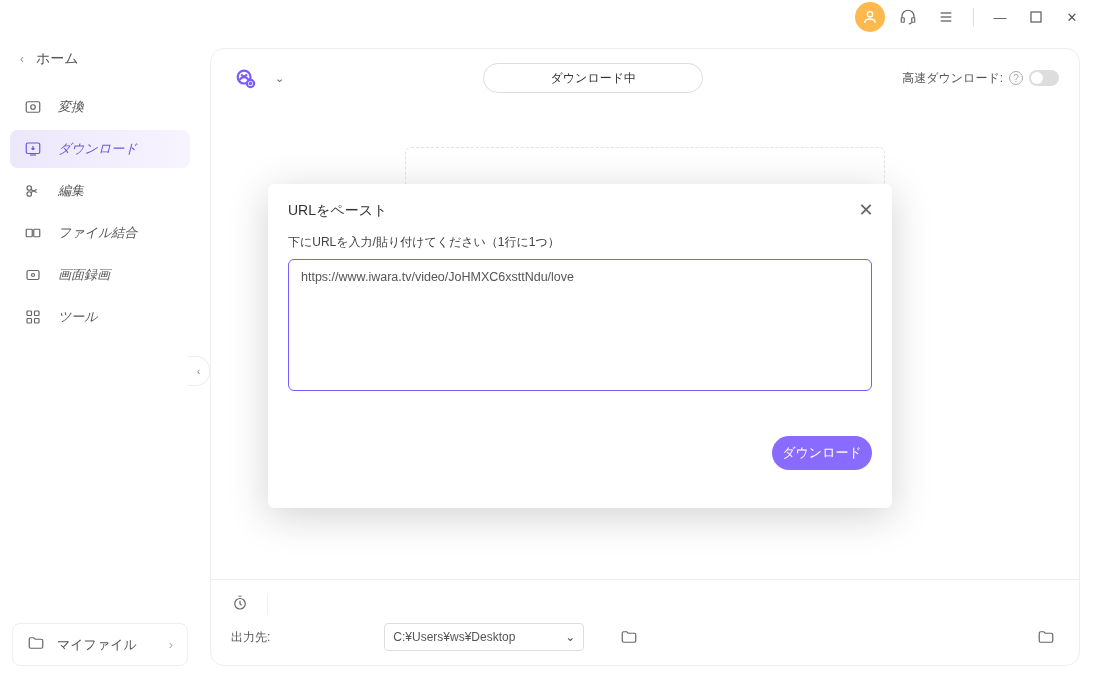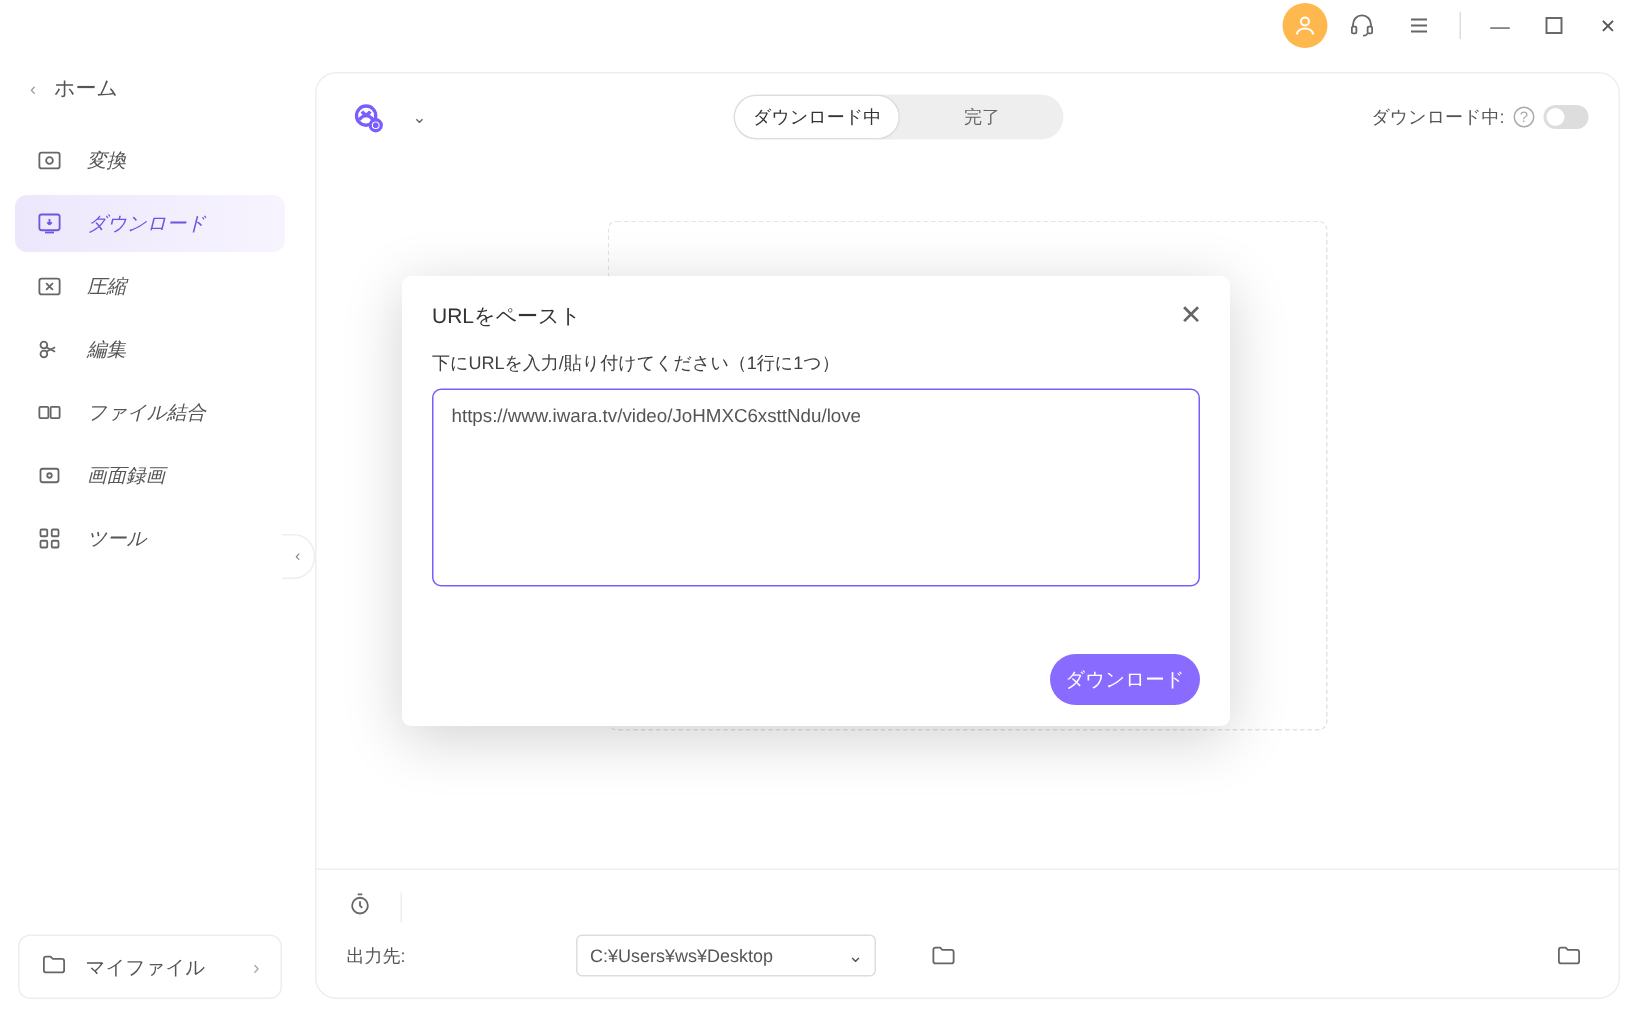--- a/index.html
+++ b/index.html
@@ -48,21 +48,21 @@
 
 .panel-bottom { margin-top: auto; border-top: 1px solid #eee; padding: 14px 20px; display: flex; align-items: center; gap: 14px; color: #555; font-size: 12px; }
 .pb-sep { width: 1px; height: 20px; background: #eee; margin: 0 4px; }
 .pb-toggle-lab { display: flex; align-items: center; gap: 8px; }
 .pb-out { display: flex; align-items: center; gap: 10px; margin-left: 8px; }
 .pb-select { display: flex; align-items: center; justify-content: space-between; border: 1px solid #ddd; border-radius: 4px; height: 28px; padding: 0 8px; width: 200px; color: #555; }
 .pb-folder { width: 26px; height: 26px; display: flex; align-items: center; justify-content: center; color: #666; }
 .pb-right-folder { margin-left: auto; }
 
 
-.modal { position: absolute; left: 268px; top: 184px; width: 552px; background: #fff; border-radius: 6px; box-shadow: 0 8px 40px rgba(0,0,0,0.18); padding: 18px 20px 14px; z-index: 10; }
+.modal { position: absolute; left: 268px; top: 184px; width: 624px; background: #fff; border-radius: 6px; box-shadow: 0 8px 40px rgba(0,0,0,0.18); padding: 18px 20px 38px; z-index: 10; }
 .modal-title { font-size: 14px; color: #333; margin-bottom: 2px; }
 .modal-close { position: absolute; right: 14px; top: 14px; width: 24px; height: 24px; display: flex; align-items: center; justify-content: center; color: #666; font-size: 18px; }
 .modal-hint { font-size: 12px; color: #404040; margin: 14px 0 8px; }
 .modal-ta { width: 100%; height: 132px; border: 1.5px solid #7a5cff; border-radius: 6px; padding: 10px 12px; font-size: 12.5px; color: #555; resize: none; outline: none; font-family: inherit; }
 .modal-btn { margin-top: 42px; margin-left: auto; display: block; background: #8a6bff; color: #fff; border: none; border-radius: 20px; height: 34px; width: 100px; font-size: 13px; }
 
 .q { width:14px;height:14px;border:1px solid #aaa;border-radius:50%;display:inline-flex;align-items:center;justify-content:center;font-size:10px;color:#aaa;}
 </style>
 </head>
 <body>
@@ -119,29 +119,20 @@
     </div>
     <div class="side-item active">
       <span class="ico">
           <svg width="18" height="18" viewBox="0 0 24 24" fill="none" stroke="#6f55e0" stroke-width="1.6">
             <rect x="3" y="4" width="18" height="14" rx="2"></rect>
             <path d="M12 8v5m0 0l-2-2m2 2l2-2"></path>
             <line x1="8" y1="20" x2="16" y2="20"></line>
           </svg>
         </span>
       <span>ダウンロード</span>
-    </div>
-    <div class="side-item">
-      <span class="ico">
-          <svg width="18" height="18" viewBox="0 0 24 24" fill="none" stroke="#666" stroke-width="1.6">
-            <rect x="3" y="5" width="18" height="14" rx="2"></rect>
-            <path d="M9 9l6 6M15 9l-6 6"></path>
-          </svg>
-        </span>
-      <span>圧縮</span>
     </div>
     <div class="side-item">
       <span class="ico">
           <svg width="18" height="18" viewBox="0 0 24 24" fill="none" stroke="#666" stroke-width="1.6">
             <circle cx="7" cy="8" r="3"></circle>
             <circle cx="7" cy="16" r="3"></circle>
             <path d="M9 10l8 4M9 14l8-4"></path>
           </svg>
         </span>
       <span>編集</span>
@@ -198,25 +189,24 @@
               <circle cx="11" cy="11" r="7"></circle>
               <path d="M6 14c3-4 7-4 10 0M8 8c2 3 4 3 6 0"></path>
               <circle cx="18" cy="18" r="4" fill="#fff"></circle>
               <path d="M18 16v4M16 18h4"></path>
             </svg>
         </div>
         <span class="addbtn-chev">⌄</span>
 
         <div class="toggle-seg">
           <div class="seg active">ダウンロード中</div>
-          <div class="seg">完了</div>
         </div>
 
         <div class="fast">
-          <span>ダウンロード中:</span>
+          <span>高速ダウンロード:</span>
           <span class="q">?</span>
           <div class="switch"></div>
         </div>
       </div>
 
       <div class="dropzone">
         <div class="dz-line">
           <svg width="14" height="14" viewBox="0 0 24 24" fill="none" stroke="#bbb" stroke-width="1.6">
               <path d="M10 14a5 5 0 0 1 0-7l2-2a5 5 0 0 1 7 7l-1 1M14 10a5 5 0 0 1 0 7l-2 2a5 5 0 0 1-7-7l1-1"></path>
             </svg>

